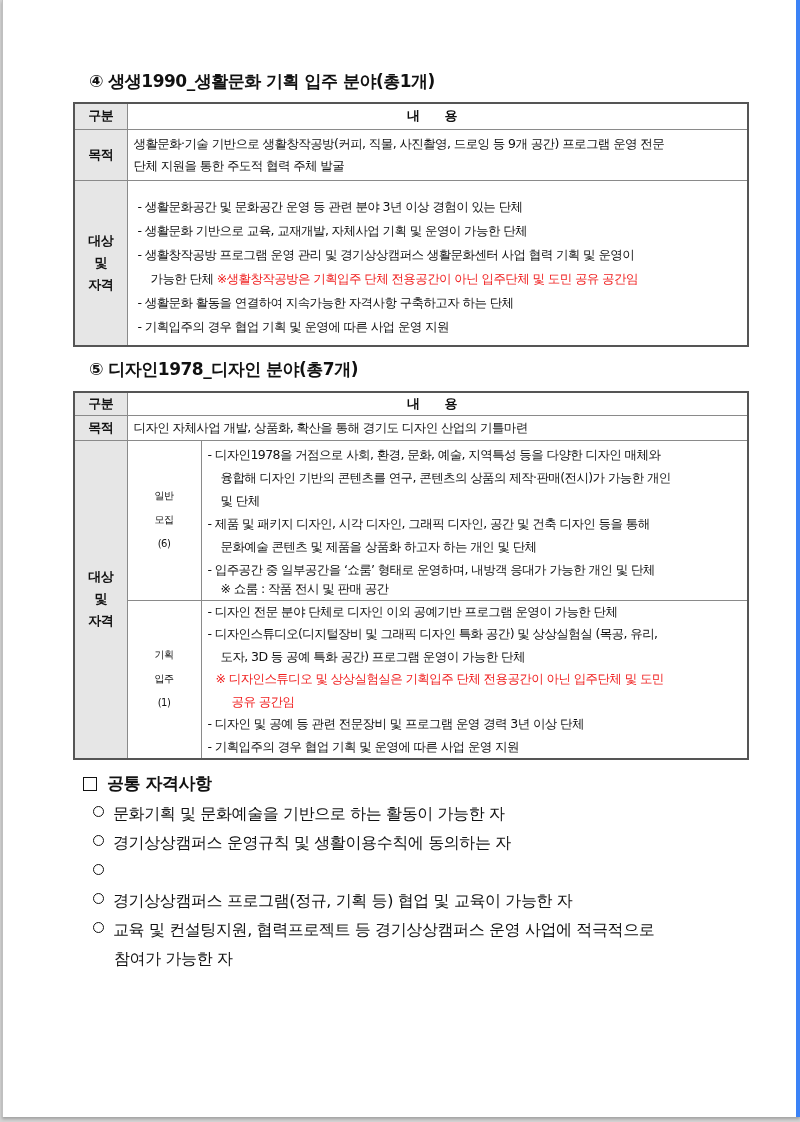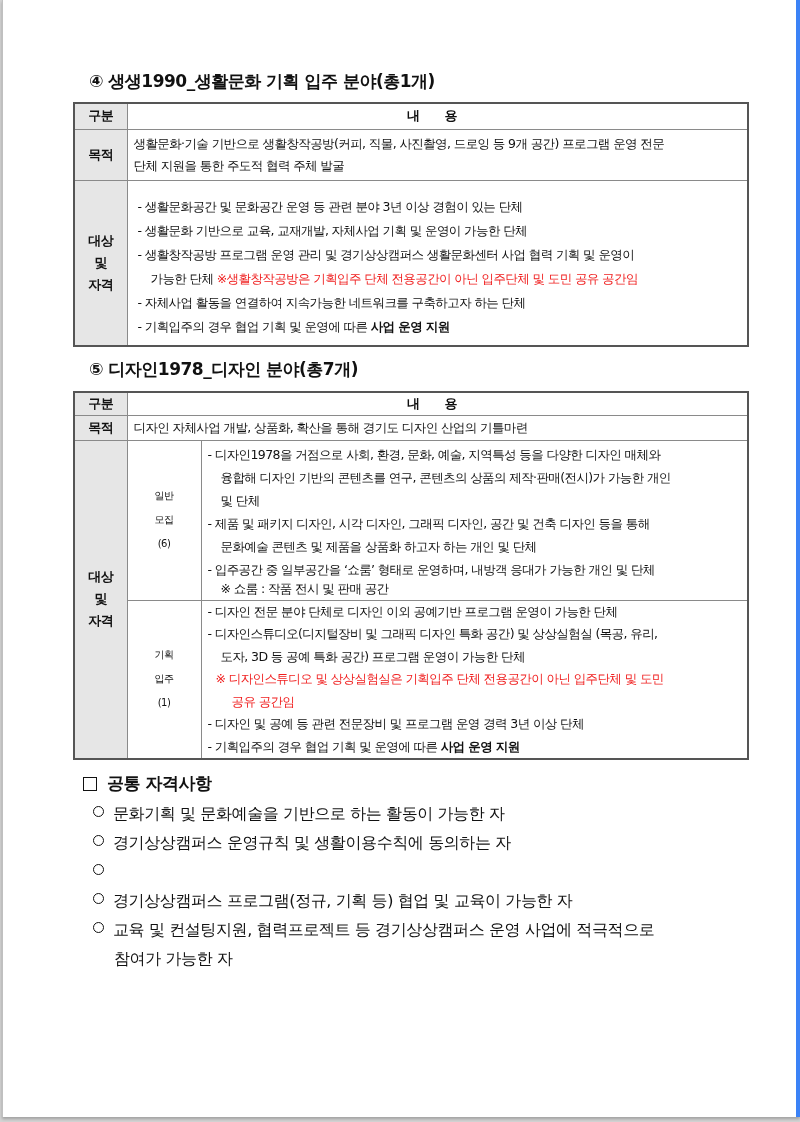--- a/index.html
+++ b/index.html
@@ -42,21 +42,21 @@
       font-weight: bold;
       text-align: center;
       font-size: 13px;
     }
     .hdr-row td { border-bottom: 2px solid #8a8a8a; }
     .content-hdr { text-align: center; font-weight: bold; letter-spacing: 10px; font-size: 13px; }
     .content { padding: 3px 6px !important; line-height: 24px; }
     .line { display: block; white-space: nowrap; }
     .indent { padding-left: 13px; }
     .red { color: #f01e1e; }
-    .b { font-weight: bold; }
+    .b { font-weight: normal; }
     .sub-label { text-align: center; line-height: 24px; font-size: 10px; }
     .common {
       position: absolute; left: 80px; top: 772px;
     }
     .common-title {
       font-size: 17px; font-weight: bold; letter-spacing: -0.5px; margin-bottom: 4px;
       display: flex; align-items: center;
     }
     .sq {
       display: inline-block; width: 12px; height: 12px; border: 1.5px solid #111;
@@ -100,21 +100,21 @@
       <td class="hdr-cell" style="line-height:22px;">
         <div>대상</div>
         <div>및</div>
         <div>자격</div>
       </td>
       <td class="content" style="padding-left:10px !important; padding-top:12px !important;">
         <span class="line">- 생활문화공간 및 문화공간 운영 등 관련 분야 3년 이상 경험이 있는 단체</span>
         <span class="line">- 생활문화 기반으로 교육, 교재개발, 자체사업 기획 및 운영이 가능한 단체</span>
         <span class="line">- 생활창작공방 프로그램 운영 관리 및 경기상상캠퍼스 생활문화센터 사업 협력 기획 및 운영이</span>
         <span class="line indent"><span>가능한 단체 </span><span class="red">※생활창작공방은 기획입주 단체 전용공간이 아닌 입주단체 및 도민 공유 공간임</span></span>
-        <span class="line">- 자체사업 활동을 연결하여 지속가능한 네트워크를 구축하고자 하는 단체</span>
+        <span class="line">- 생활문화 활동을 연결하여 지속가능한 자격사항 구축하고자 하는 단체</span>
         <span class="line"><span>- 기획입주의 경우 협업 기획 및 운영에 따른 </span><span class="b">사업 운영 지원</span></span>
       </td>
     </tr>
   </tbody>
     </table>
 
   <div class="sec-title" style="top:358px;">⑤ 디자인1978_디자인 분야(총7개)</div>
 
   <table class="doc" style="top:391px;">
     <colgroup>

